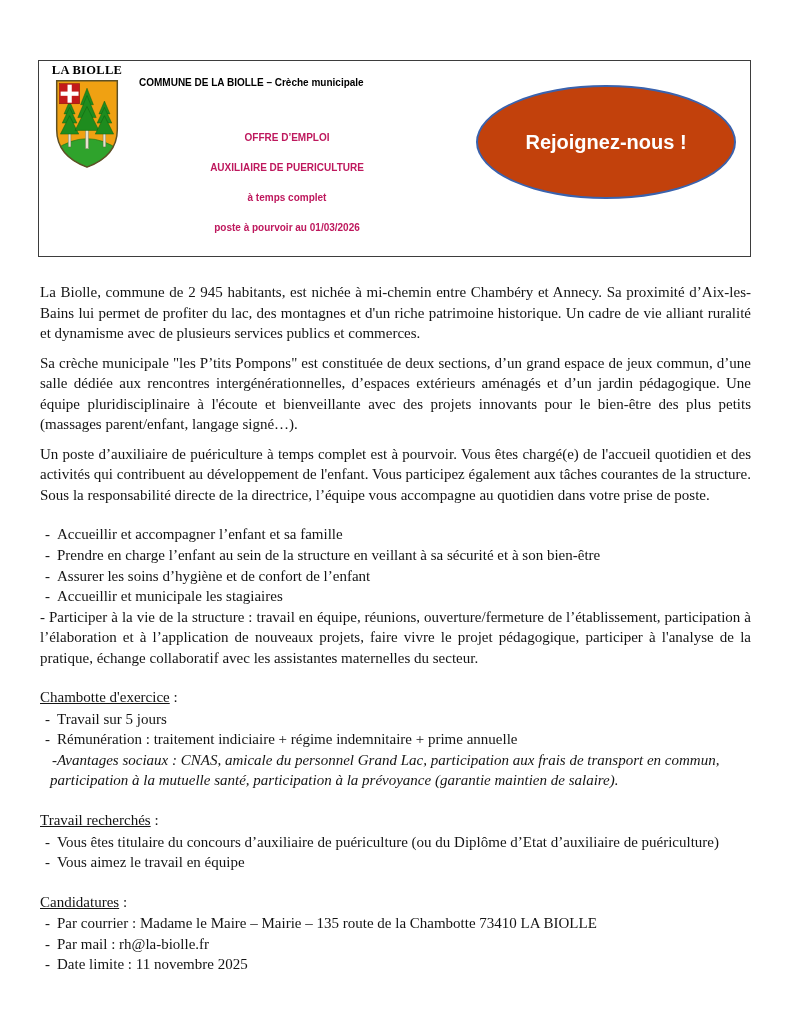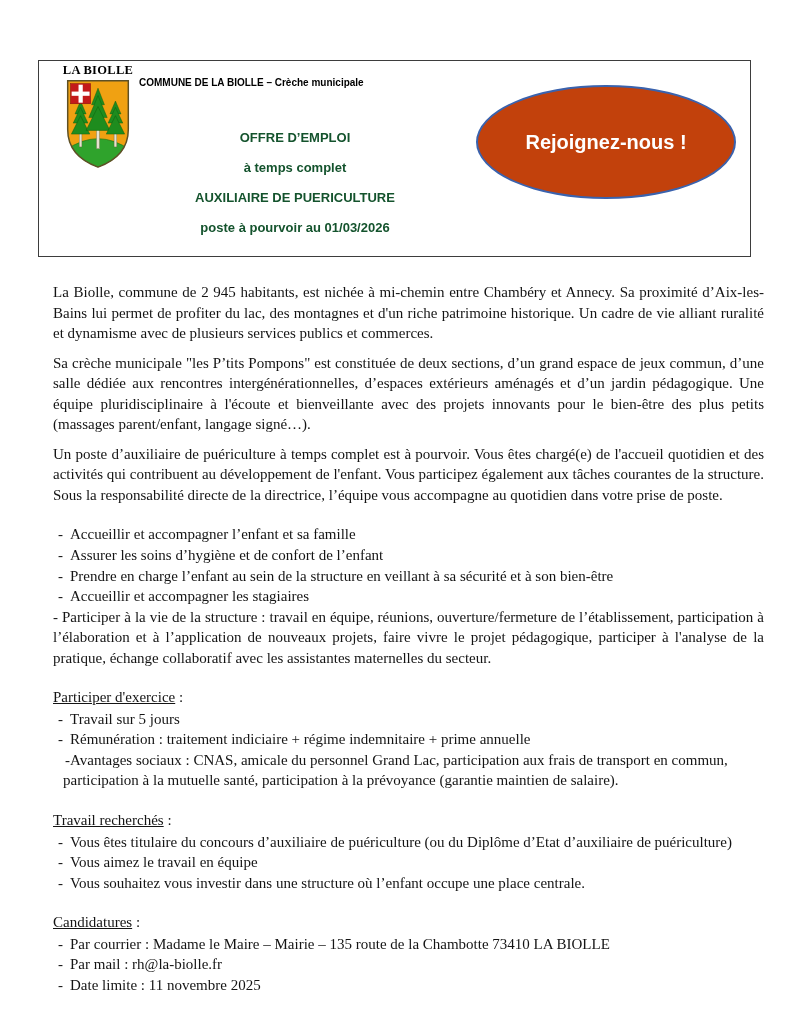--- a/index.html
+++ b/index.html
@@ -6,57 +6,57 @@
   .page {
     position:relative; width:791px; height:1024px; background:#ffffff;
     font-family:"Liberation Serif", serif; color:#141414; overflow:hidden;
   }
   
   .header-box {
     position:absolute; left:38px; top:60px; width:713px; height:197px;
     border:1.5px solid #3d3d3d; box-sizing:border-box; background:#fff;
   }
   .logo {
-    position:absolute; left:20px; top:2px; width:78px; text-align:center;
+    position:absolute; left:9px; top:2px; width:78px; text-align:center;
   }
   .logo-text {
     font-family:"Liberation Serif", serif; font-weight:bold; font-size:12.5px;
     letter-spacing:0.3px; color:#000; white-space:nowrap;
   }
   .logo svg { display:block; margin:1px auto 0 auto; }
   .org-title {
     position:absolute; left:100px; top:16px;
     font-family:"Liberation Sans", sans-serif; font-weight:bold; font-size:10px; color:#000;
     white-space:nowrap;
   }
   .title-lines {
-    position:absolute; left:91px; top:62px; width:330px; text-align:center;
-    font-family:"Liberation Sans", sans-serif; font-weight:bold; font-size:13px; color:#14532d;
+    position:absolute; left:83px; top:62px; width:330px; text-align:center;
+    font-family:"Liberation Sans", sans-serif; font-weight:bold; font-size:10px; color:#be185d;
   }
   .title-lines .tl { line-height:30px; }
   .badge {
     position:absolute; right:14px; top:24px; width:256px; height:110px;
     background:#c2410c; border:2.5px solid #3A62AD; border-radius:50%;
     display:flex; align-items:center; justify-content:center;
   }
   .badge span {
     color:#ffffff; font-family:"Liberation Sans", sans-serif; font-weight:bold; font-size:20px;
   }
   
   .body-text {
     position:absolute; left:40px; top:282px; width:711px;
-    font-size:15px; line-height:1.37; color:#141414;margin-left:13px;
+    font-size:15px; line-height:1.37; color:#141414;
   }
   p.para { margin:0 0 9px 0; text-align:justify; }
   .section { margin-top:19px; }
   .heading { margin:0 0 1px 0; }
   .u { text-decoration:underline; }
   .li { position:relative; padding-left:17px; margin:0; }
   .li::before { content:"-"; position:absolute; left:5px; }
-  .li-hang { position:relative; padding-left:10px; text-indent:7px; margin:0; }
+  .li-hang { position:relative; padding-left:10px; text-indent:7px; margin:0;font-style:italic; }
   .li-hang::before { content:"-"; position:absolute; left:5px; }
   .li-flush { padding-left:0; text-align:justify; margin:0; }
   .li-flush::before { content:"-\00a0 "; }
 </style>
 </head>
 <body>
 
 <div class="page">
 
   <div class="header-box">
@@ -100,56 +100,55 @@
           <rect x="9.3" y="13.7" width="19.5" height="4.6" fill="#ffffff"></rect>
         </g>
         <path d="M5,2 H71 V55 C71,77 57,89 38,96 C19,89 5,77 5,55 Z" fill="none" stroke="#5d5026" stroke-width="1.6"></path>
       </svg>
     </div>
 
     <div class="org-title">COMMUNE DE LA BIOLLE – Crèche municipale</div>
 
     <div class="title-lines">
       <div class="tl">OFFRE D’EMPLOI</div>
+      <div class="tl">AUXILIAIRE DE PUERICULTURE</div>
       <div class="tl">à temps complet</div>
-      <div class="tl">AUXILIAIRE DE PUERICULTURE</div>
       <div class="tl">poste à pourvoir au 01/03/2026</div>
     </div>
 
     <div class="badge">
       <span>Rejoignez-nous !</span>
     </div>
   </div>
 
   <div class="body-text">
 
     <p class="para">La Biolle, commune de 2 945 habitants, est nichée à mi-chemin entre Chambéry et Annecy. Sa proximité d’Aix-les-Bains lui permet de profiter du lac, des montagnes et d'un riche patrimoine historique. Un cadre de vie alliant ruralité et dynamisme avec de plusieurs services publics et commerces.</p>
     <p class="para">Sa crèche municipale "les P’tits Pompons" est constituée de deux sections, d’un grand espace de jeux commun, d’une salle dédiée aux rencontres intergénérationnelles, d’espaces extérieurs aménagés et d’un jardin pédagogique. Une équipe pluridisciplinaire à l'écoute et bienveillante avec des projets innovants pour le bien-être des plus petits (massages parent/enfant, langage signé…).</p>
     <p class="para">Un poste d’auxiliaire de puériculture à temps complet est à pourvoir. Vous êtes chargé(e) de l'accueil quotidien et des activités qui contribuent au développement de l'enfant. Vous participez également aux tâches courantes de la structure. Sous la responsabilité directe de la directrice, l’équipe vous accompagne au quotidien dans votre prise de poste.</p>
 
     <div class="section">
       <div class="li">Accueillir et accompagner l’enfant et sa famille</div>
+      <div class="li">Prendre en charge l’enfant au sein de la structure en veillant à sa sécurité et à son bien-être</div>
       <div class="li">Assurer les soins d’hygiène et de confort de l’enfant</div>
-      <div class="li">Prendre en charge l’enfant au sein de la structure en veillant à sa sécurité et à son bien-être</div>
-      <div class="li">Accueillir et accompagner les stagiaires</div>
+      <div class="li">Accueillir et municipale les stagiaires</div>
       <div class="li-flush">Participer à la vie de la structure : travail en équipe, réunions, ouverture/fermeture de l’établissement, participation à l’élaboration et à l’application de nouveaux projets, faire vivre le projet pédagogique, participer à l'analyse de la pratique, échange collaboratif avec les assistantes maternelles du secteur.</div>
     </div>
 
     <div class="section">
-      <div class="heading"><span class="u">Participer d'exercice</span><span> :</span></div>
+      <div class="heading"><span class="u">Chambotte d'exercice</span><span> :</span></div>
       <div class="li">Travail sur 5 jours</div>
       <div class="li">Rémunération : traitement indiciaire + régime indemnitaire + prime annuelle</div>
       <div class="li-hang">Avantages sociaux : CNAS, amicale du personnel Grand Lac, participation aux frais de transport en commun, participation à la mutuelle santé, participation à la prévoyance (garantie maintien de salaire).</div>
     </div>
 
     <div class="section">
       <div class="heading"><span class="u">Travail recherchés</span><span> :</span></div>
       <div class="li">Vous êtes titulaire du concours d’auxiliaire de puériculture (ou du Diplôme d’Etat d’auxiliaire de puériculture)</div>
       <div class="li">Vous aimez le travail en équipe</div>
-      <div class="li">Vous souhaitez vous investir dans une structure où l’enfant occupe une place centrale.</div>
     </div>
 
     <div class="section">
       <div class="heading"><span class="u">Candidatures</span><span> :</span></div>
       <div class="li">Par courrier : Madame le Maire – Mairie – 135 route de la Chambotte 73410 LA BIOLLE</div>
       <div class="li">Par mail : rh@la-biolle.fr</div>
       <div class="li">Date limite : 11 novembre 2025</div>
     </div>
 
   </div>

